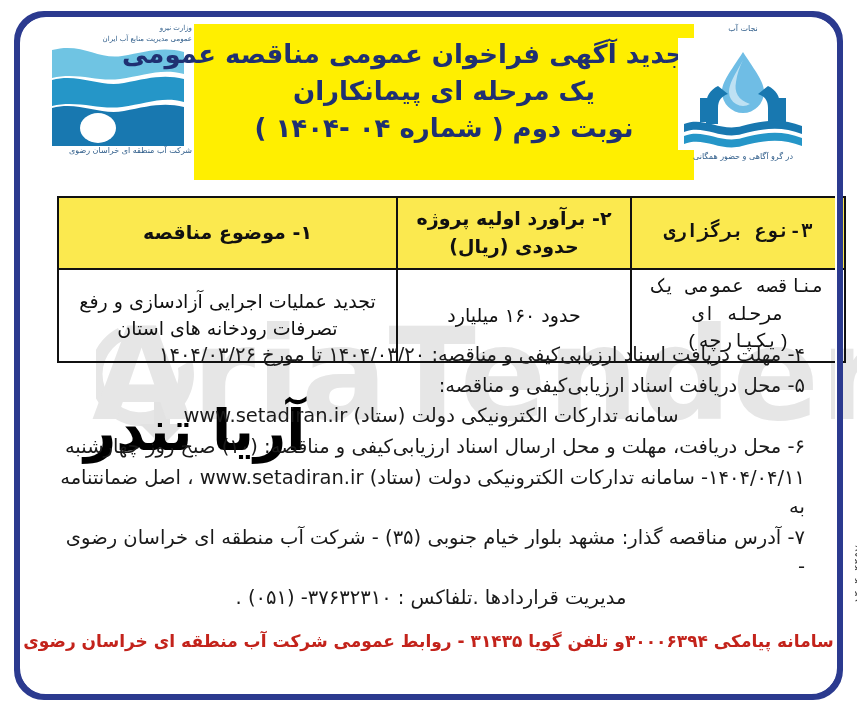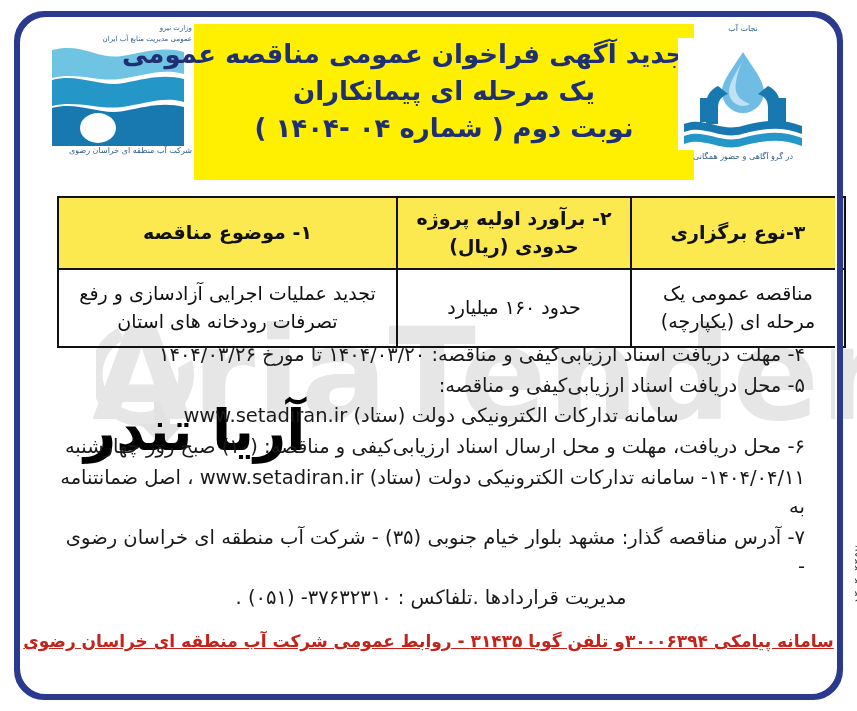--- a/index.html
+++ b/index.html
@@ -163,21 +163,21 @@
   }
   .tbl tr.head td {
     background: #fbe94f;
     font-weight: bold;
     height: 62px;
   }
   .tbl tr.body td {
     background: transparent;
     height: 68px;
   }
-  .col-type  { width: 200px; }
+  .col-type  { width: 200px; font-family: Liberation Mono, monospace; }
   .col-est   { width: 220px; }
   .col-subj  { width: 325px; }
 
   
   .list {
     position: absolute;
     left: 57px;
     top: 340px;
     width: 748px;
     color: #1a1a1a;
@@ -200,21 +200,20 @@
   .footer-red {
     position: absolute;
     left: 0;
     top: 631px;
     width: 857px;
     text-align: center;
     color: #c3231b;
     font-size: 17px;
     font-weight: bold;
     direction: rtl;
-    text-decoration: underline;
   }
 
   
   .side-code {
     position: absolute;
     right: 5px;
     top: 545px;
     font-size: 12px;
     color: #444444;
     transform: rotate(-90deg);

